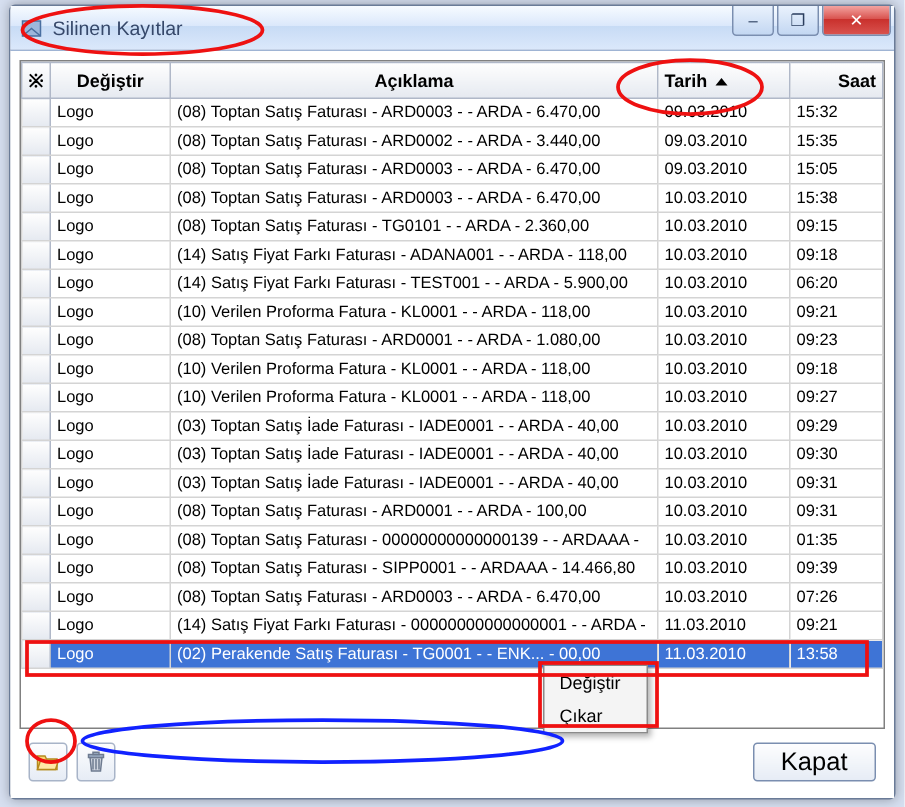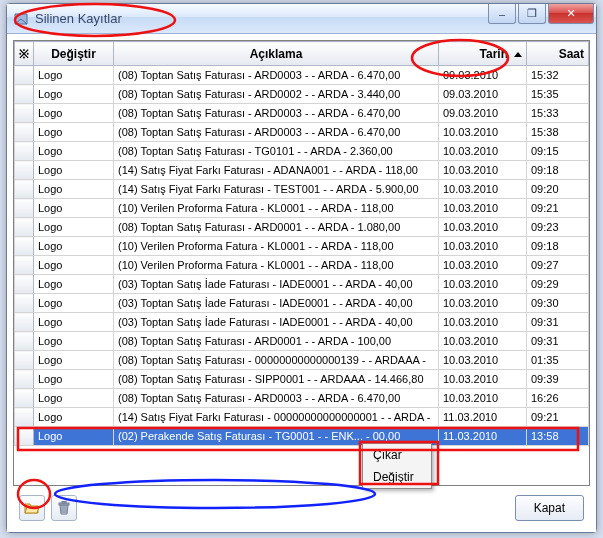--- a/index.html
+++ b/index.html
@@ -132,21 +132,21 @@
     display:flex;align-items:center;justify-content:center;
     cursor:pointer;
   }
   .btn {
     height:26px;
     padding:0 18px;
     border:1px solid #7a8eb0;
     border-radius:3px;
     background:linear-gradient(#fdfdfe,#e6ecf5);
     cursor:pointer;
-    font-size:12px;
+    font-size:17px;
   }
   .context-menu {
     position:absolute;
     left:362px; top:443px;
     width:70px;
     background:#f4f4f4;
     border:1px solid #8a8a8a;
     box-shadow:2px 2px 4px rgba(0,0,0,.3);
     z-index:20;
   }
@@ -191,21 +191,21 @@
             <col style="width:80px">
             <col>
             <col style="width:88px">
             <col style="width:62px">
         </colgroup>
         <thead>
           <tr>
             <th class="corner-cell">※</th>
             <th style="text-align:center">Değiştir</th>
             <th style="text-align:center">Açıklama</th>
-            <th style="text-align:right"><span>Tarih</span><span class="sort-arrow"></span></th>
+            <th style="text-align:left"><span>Tarih</span><span class="sort-arrow"></span></th>
             <th style="text-align:right">Saat</th>
           </tr>
         </thead>
         <tbody id="grid-body">
             <tr>
               <td style="background: linear-gradient(rgb(254, 254, 254), rgb(229, 233, 240)); border-right: 1px solid rgb(176, 184, 200);"></td>
               <td>Logo</td>
               <td>(08) Toptan Satış Faturası - ARD0003 -  - ARDA - 6.470,00</td>
               <td>09.03.2010</td>
               <td>15:32</td>
@@ -215,21 +215,21 @@
               <td>Logo</td>
               <td>(08) Toptan Satış Faturası - ARD0002 -  - ARDA - 3.440,00</td>
               <td>09.03.2010</td>
               <td>15:35</td>
             </tr>
             <tr>
               <td style="background: linear-gradient(rgb(254, 254, 254), rgb(229, 233, 240)); border-right: 1px solid rgb(176, 184, 200);"></td>
               <td>Logo</td>
               <td>(08) Toptan Satış Faturası - ARD0003 -  - ARDA - 6.470,00</td>
               <td>09.03.2010</td>
-              <td>15:33</td>
+              <td>15:05</td>
             </tr>
             <tr>
               <td style="background: linear-gradient(rgb(254, 254, 254), rgb(229, 233, 240)); border-right: 1px solid rgb(176, 184, 200);"></td>
               <td>Logo</td>
               <td>(08) Toptan Satış Faturası - ARD0003 -  - ARDA - 6.470,00</td>
               <td>10.03.2010</td>
               <td>15:38</td>
             </tr>
             <tr>
               <td style="background: linear-gradient(rgb(254, 254, 254), rgb(229, 233, 240)); border-right: 1px solid rgb(176, 184, 200);"></td>
@@ -243,21 +243,21 @@
               <td>Logo</td>
               <td>(14) Satış Fiyat Farkı Faturası - ADANA001 -  - ARDA - 118,00</td>
               <td>10.03.2010</td>
               <td>09:18</td>
             </tr>
             <tr>
               <td style="background: linear-gradient(rgb(254, 254, 254), rgb(229, 233, 240)); border-right: 1px solid rgb(176, 184, 200);"></td>
               <td>Logo</td>
               <td>(14) Satış Fiyat Farkı Faturası - TEST001 -  - ARDA - 5.900,00</td>
               <td>10.03.2010</td>
-              <td>09:20</td>
+              <td>06:20</td>
             </tr>
             <tr>
               <td style="background: linear-gradient(rgb(254, 254, 254), rgb(229, 233, 240)); border-right: 1px solid rgb(176, 184, 200);"></td>
               <td>Logo</td>
               <td>(10) Verilen Proforma Fatura - KL0001 -  - ARDA - 118,00</td>
               <td>10.03.2010</td>
               <td>09:21</td>
             </tr>
             <tr>
               <td style="background: linear-gradient(rgb(254, 254, 254), rgb(229, 233, 240)); border-right: 1px solid rgb(176, 184, 200);"></td>
@@ -320,21 +320,21 @@
               <td>Logo</td>
               <td>(08) Toptan Satış Faturası - SIPP0001 -  - ARDAAA - 14.466,80</td>
               <td>10.03.2010</td>
               <td>09:39</td>
             </tr>
             <tr>
               <td style="background: linear-gradient(rgb(254, 254, 254), rgb(229, 233, 240)); border-right: 1px solid rgb(176, 184, 200);"></td>
               <td>Logo</td>
               <td>(08) Toptan Satış Faturası - ARD0003 -  - ARDA - 6.470,00</td>
               <td>10.03.2010</td>
-              <td>16:26</td>
+              <td>07:26</td>
             </tr>
             <tr>
               <td style="background: linear-gradient(rgb(254, 254, 254), rgb(229, 233, 240)); border-right: 1px solid rgb(176, 184, 200);"></td>
               <td>Logo</td>
               <td>(14) Satış Fiyat Farkı Faturası - 00000000000000001 -  - ARDA - </td>
               <td>11.03.2010</td>
               <td>09:21</td>
             </tr>
             <tr class="selected">
               <td style="background: linear-gradient(rgb(254, 254, 254), rgb(229, 233, 240)); border-right: 1px solid rgb(176, 184, 200);"></td>
@@ -365,22 +365,22 @@
             <line x1="10" y1="6" x2="10" y2="13" stroke="#6e7b90"></line>
           </svg>
         </div>
       </div>
       <button class="btn">Kapat</button>
     </div>
   </div>
 </div>
 
 <div class="context-menu">
+  <div class="item">Değiştir</div>
   <div class="item">Çıkar</div>
-  <div class="item">Değiştir</div>
 </div>
 
 <svg class="annot">
 
   <ellipse cx="95" cy="20" rx="80" ry="16" fill="none" stroke="#e11" stroke-width="2.5"></ellipse>
 
   <ellipse cx="460" cy="58" rx="48" ry="18" fill="none" stroke="#e11" stroke-width="2.5"></ellipse>
 
   <rect x="18" y="428" width="560" height="22" fill="none" stroke="#e11" stroke-width="2.5"></rect>
 

